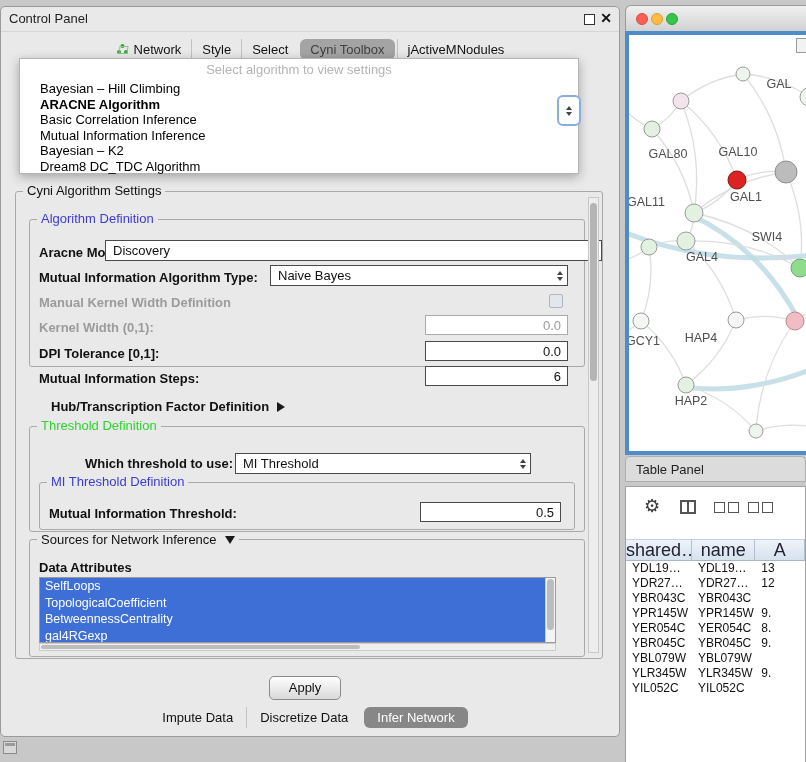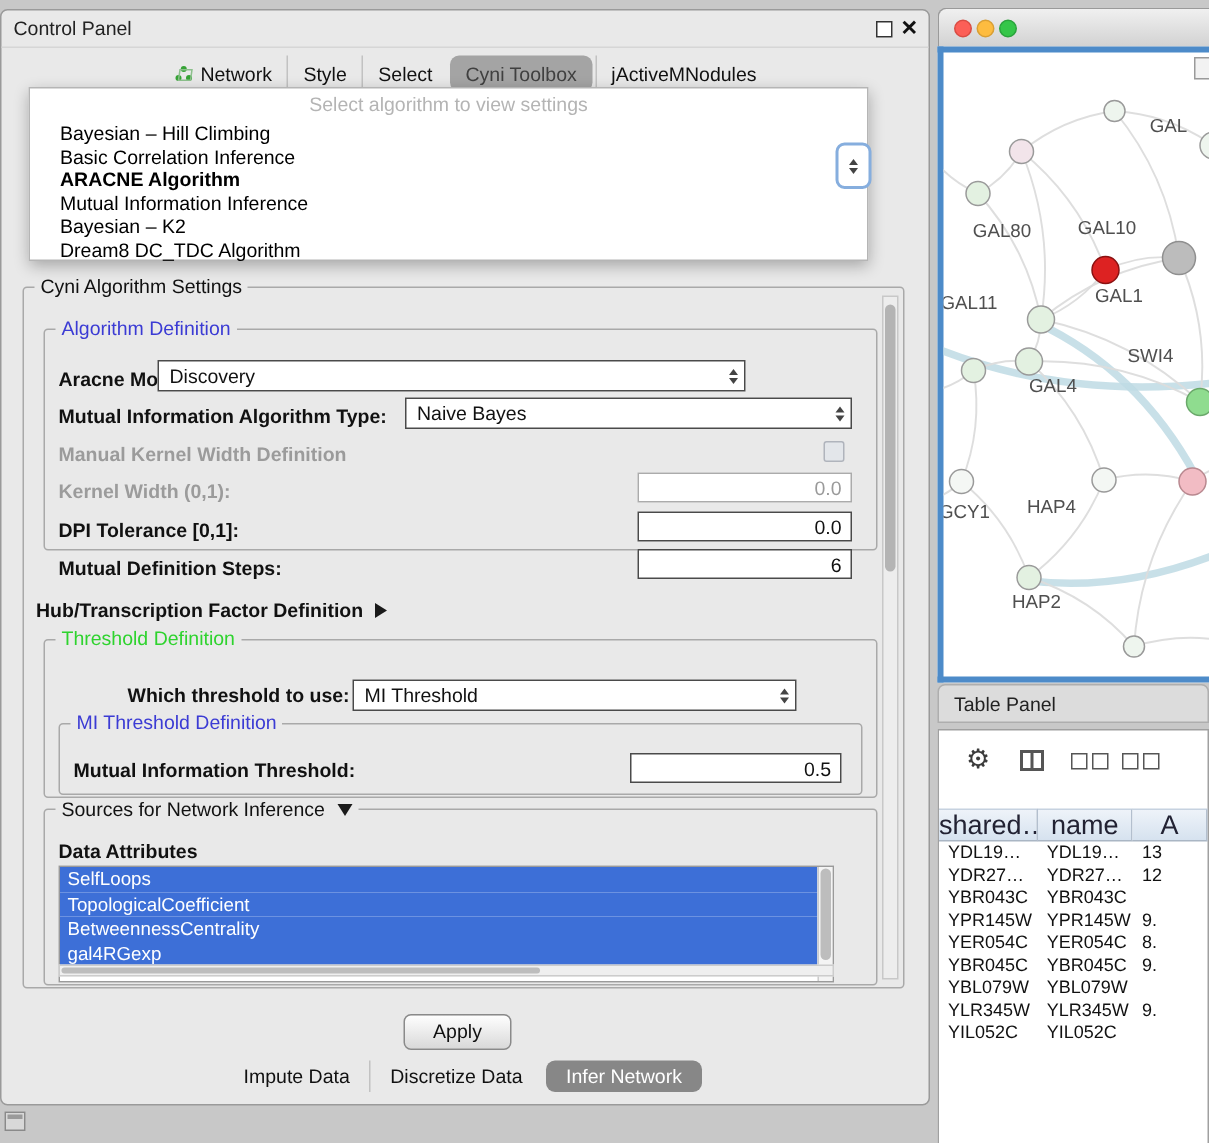--- a/index.html
+++ b/index.html
@@ -8,21 +8,21 @@
 
   
   .panel{position:absolute;left:0;top:6px;width:620px;height:731px;background:#e9e9e9;
          border:1px solid #9a9a9a;border-radius:5px;box-sizing:border-box;}
   .ptitle{position:absolute;left:0;top:0;right:0;height:24px;border-bottom:1px solid #d6d6d6;}
   .ptitle .t{position:absolute;left:8px;top:4px;font-size:13px;color:#222;}
   .float-ic{position:absolute;right:24px;top:7px;width:9px;height:9px;border:1.5px solid #333;background:#fff;}
   .close-ic{position:absolute;right:7px;top:3px;font-size:14px;font-weight:bold;color:#111;cursor:default;}
 
   
-  .tabs{position:absolute;left:0;right:0;top:30px;height:24px;display:flex;justify-content:center;}
+  .tabs{position:absolute;left:0;right:0;top:30px;height:24px;display:flex;justify-content:center;align-items:center;}
   .tab{padding:3px 10px;color:#111;display:flex;align-items:center;white-space:nowrap;}
   .tab+.tab{border-left:1px solid #c2c2c2;}
   .tab.sel{background:#a4a4a4;color:#404040;border-radius:6px;border-left:none;margin:0 2px;}
   .neticon{width:13px;height:12px;position:relative;display:inline-block;margin-right:5px;}
   .neticon::before{content:"";position:absolute;left:1px;top:7px;width:4px;height:4px;border-radius:50%;
       background:#36a336;box-shadow:7px 0 0 #36a336,3.5px -6px 0 #36a336;}
   .neticon::after{content:"";position:absolute;left:3px;top:3px;width:7px;height:6px;
       border:1px solid #8cc08c;transform:skewX(-8deg);}
 
   
@@ -52,21 +52,21 @@
           font-size:13px;display:flex;align-items:center;justify-content:flex-end;padding:0 6px;}
   .tfield.dis{border-color:#ababab;color:#9a9a9a;}
 
   .checkbox{position:absolute;width:14px;height:14px;background:#e3e6ea;border:1px solid #b0b4bc;box-sizing:border-box;border-radius:2px;}
 
   .disc-right{display:inline-block;width:0;height:0;border-top:5.5px solid transparent;border-bottom:5.5px solid transparent;border-left:8px solid #1a1a1a;margin-left:8px;}
   .disc-down{display:inline-block;width:0;height:0;border-left:5.5px solid transparent;border-right:5.5px solid transparent;border-top:8px solid #1a1a1a;margin-left:8px;}
   .hubrow{position:absolute;display:flex;align-items:center;font-weight:bold;font-size:13px;}
 
   
-  .attr-list{position:absolute;left:38px;top:570px;width:517px;height:78px;background:#fff;border:1px solid #9a9a9a;box-sizing:border-box;overflow:hidden;}
+  .attr-list{position:absolute;left:38px;top:570px;width:517px;height:66px;background:#fff;border:1px solid #9a9a9a;box-sizing:border-box;overflow:hidden;}
   .attr-item{height:16.5px;line-height:16.5px;background:#3d6fd7;color:#fff;font-size:12.5px;padding-left:5px;width:calc(100% - 10px);box-sizing:border-box;white-space:nowrap;}
   .vsb{position:absolute;right:0;top:0;bottom:0;width:9px;background:#f4f4f4;border-left:1px solid #ccc;}
   .vsb .thumb{position:absolute;left:1px;right:1px;top:1px;height:80%;background:#bdbdbd;border-radius:4px;}
   .hsb{position:absolute;left:38px;top:636px;width:517px;height:8px;background:#efefef;border:1px solid #ccc;box-sizing:border-box;}
   .hsb .thumb{position:absolute;top:1px;bottom:1px;left:1px;width:62%;background:#bdbdbd;border-radius:3px;}
 
   
   .sbar{position:absolute;left:587px;top:190px;width:11px;height:456px;background:#ededed;border:1px solid #c8c8c8;box-sizing:border-box;}
   .sbar .thumb{position:absolute;left:1px;right:1px;top:5px;height:178px;background:#b4b4b4;border-radius:5px;}
 
@@ -143,21 +143,21 @@
 
   <div class="group" style="left:14px;top:184px;width:588px;height:468px;">
     <span class="gtitle">Cyni Algorithm Settings</span>
   </div>
 
   <div class="group" style="left:28px;top:212px;width:556px;height:148px;">
     <span class="gtitle btitle">Algorithm Definition</span>
   </div>
 
   <div class="lbl" style="left:38px;top:238px;">Aracne Mode:</div>
-  <div class="combo" style="left:104px;top:233px;width:392px;">
+  <div class="combo" style="left:104px;top:233px;width:497px;">
     <span class="val">Discovery</span>
     <span class="stepper">
         <i class="tri-up"></i>
         <i class="tri-dn"></i>
       </span>
   </div>
 
   <div class="lbl" style="left:38px;top:263px;">Mutual Information Algorithm Type:</div>
   <div class="combo" style="left:269px;top:258px;width:298px;">
     <span class="val">Naive Bayes</span>
@@ -169,24 +169,24 @@
 
   <div class="lbl dim" style="left:38px;top:288px;">Manual Kernel Width Definition</div>
   <div class="checkbox" style="left:548px;top:287px;"></div>
 
   <div class="lbl dim" style="left:38px;top:313px;">Kernel Width (0,1):</div>
   <div class="tfield dis" style="left:424px;top:308px;width:143px;">0.0</div>
 
   <div class="lbl" style="left:38px;top:339px;">DPI Tolerance [0,1]:</div>
   <div class="tfield" style="left:424px;top:334px;width:143px;">0.0</div>
 
-  <div class="lbl" style="left:38px;top:364px;">Mutual Definition Steps:</div>
+  <div class="lbl" style="left:38px;top:364px;">Mutual Information Steps:</div>
   <div class="tfield" style="left:424px;top:359px;width:143px;">6</div>
 
-  <div class="hubrow" style="left:23px;top:392px;text-align:center;">
+  <div class="hubrow" style="left:50px;top:392px;text-align:center;">
     <span>Hub/Transcription Factor Definition</span>
     <span class="disc-right"></span>
   </div>
 
   <div class="group" style="left:28px;top:419px;width:556px;height:106px;">
     <span class="gtitle grtitle">Threshold Definition</span>
   </div>
 
   <div class="lbl" style="left:84px;top:449px;">Which threshold to use:</div>
   <div class="combo" style="left:234px;top:446px;width:296px;">
@@ -234,22 +234,22 @@
   <div class="btabs">
       <span class="btab">Impute Data</span>
       <span class="btab">Discretize Data</span>
       <span class="btab sel">Infer Network</span>
     </div>
 
   <div class="popup">
     <div class="dd-prompt">Select algorithm to view settings</div>
     <div>
         <div class="dd-item">Bayesian – Hill Climbing</div>
+        <div class="dd-item bold">ARACNE Algorithm</div>
         <div class="dd-item">Basic Correlation Inference</div>
-        <div class="dd-item bold">ARACNE Algorithm</div>
         <div class="dd-item">Mutual Information Inference</div>
         <div class="dd-item">Bayesian – K2</div>
         <div class="dd-item">Dream8 DC_TDC Algorithm</div>
       </div>
   </div>
   <div class="frag">
     <i class="tri-up"></i>
     <i class="tri-dn"></i>
   </div>
 </div>

